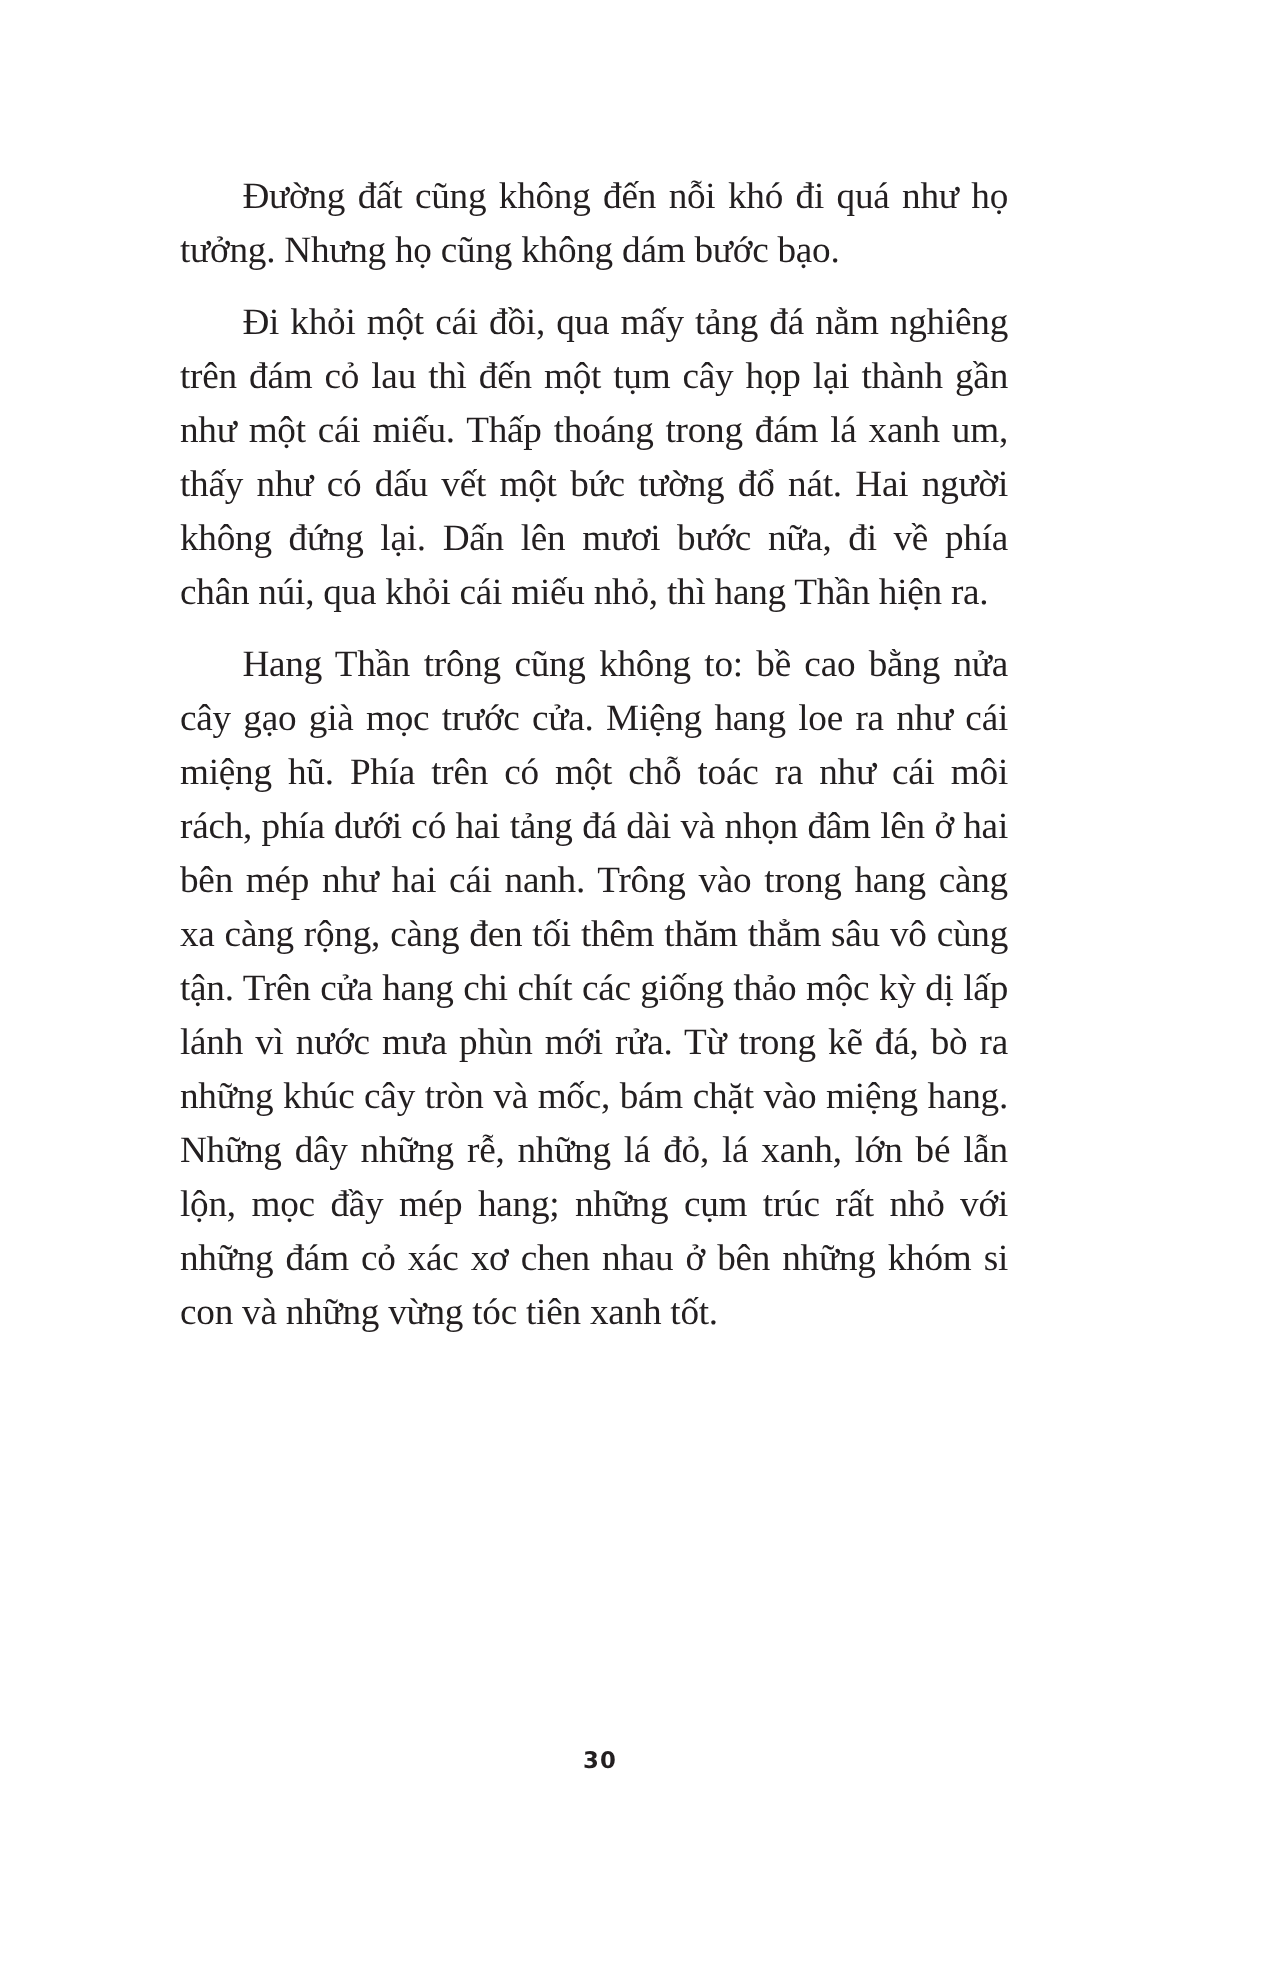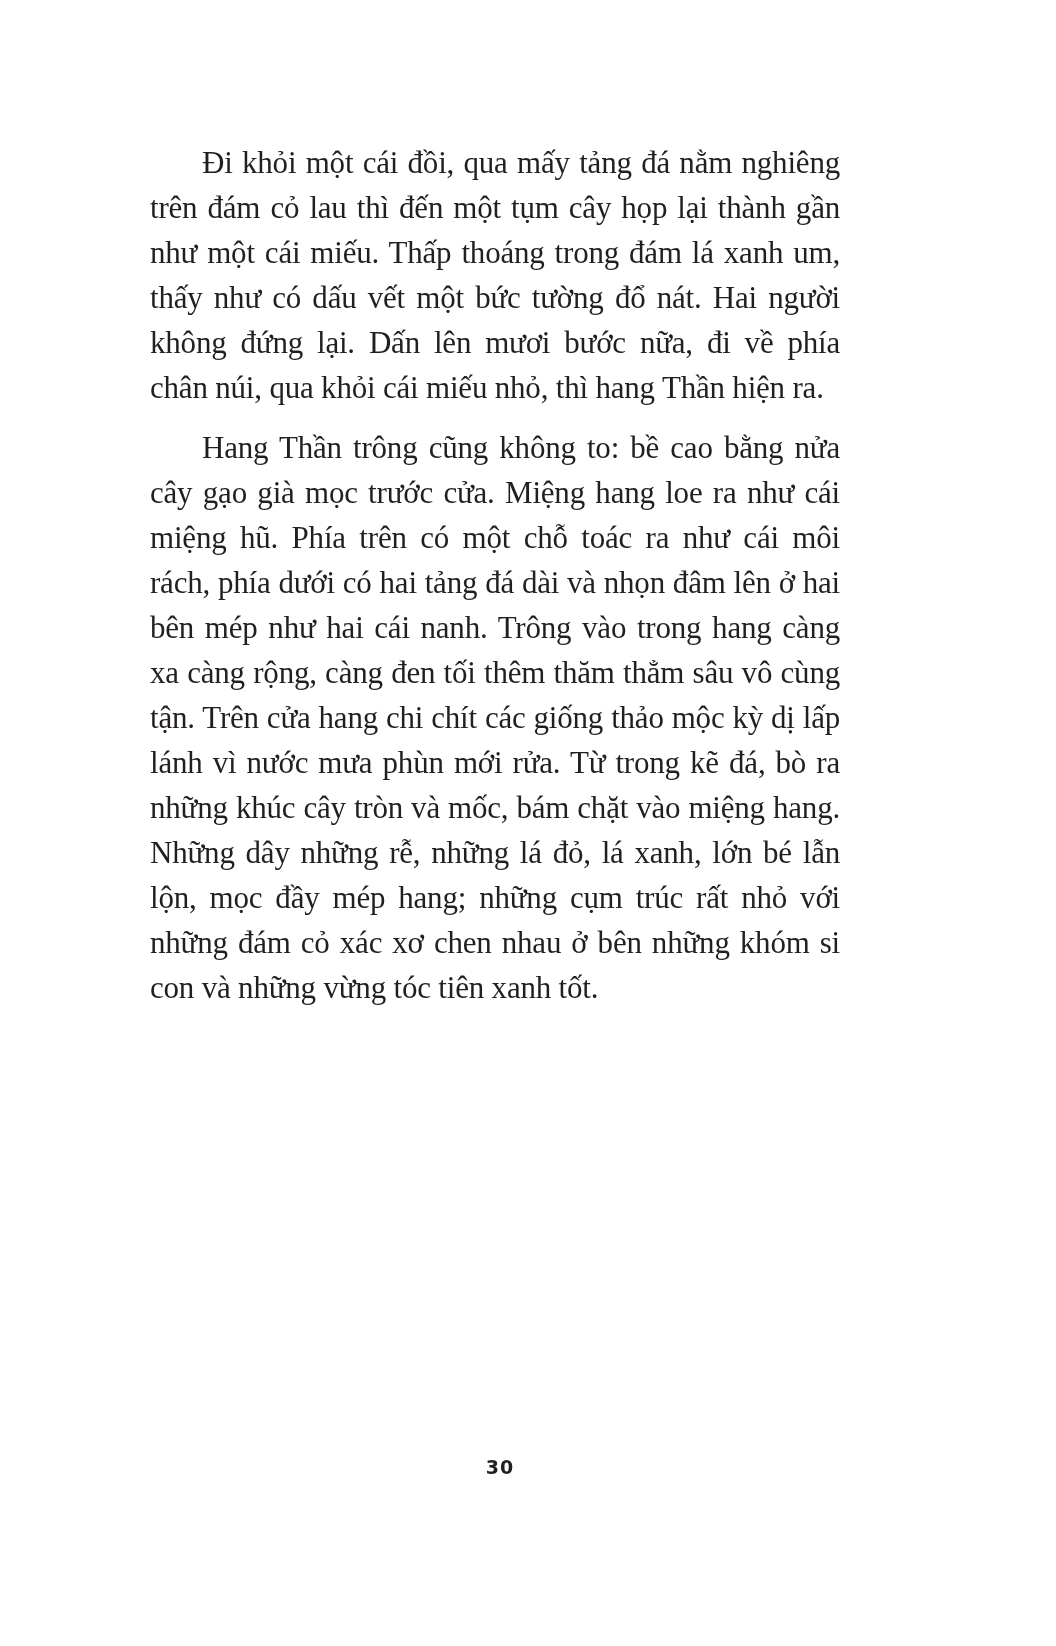--- a/index.html
+++ b/index.html
@@ -24,17 +24,18 @@
     font-weight: bold;
     font-size: 19px;
     color: #231f20;
     letter-spacing: 1px;
   }
 </style>
 </head>
 <body>
 
 <div class="page">
+  <p class="para">Đường đất cũng không đến nỗi khó đi quá như họ tưởng. Nhưng họ cũng không dám bước bạo.</p>
   <p class="para">Đi khỏi một cái đồi, qua mấy tảng đá nằm nghiêng trên đám cỏ lau thì đến một tụm cây họp lại thành gần như một cái miếu. Thấp thoáng trong đám lá xanh um, thấy như có dấu vết một bức tường đổ nát. Hai người không đứng lại. Dấn lên mươi bước nữa, đi về phía chân núi, qua khỏi cái miếu nhỏ, thì hang Thần hiện ra.</p>
   <p class="para">Hang Thần trông cũng không to: bề cao bằng nửa cây gạo già mọc trước cửa. Miệng hang loe ra như cái miệng hũ. Phía trên có một chỗ toác ra như cái môi rách, phía dưới có hai tảng đá dài và nhọn đâm lên ở hai bên mép như hai cái nanh. Trông vào trong hang càng xa càng rộng, càng đen tối thêm thăm thẳm sâu vô cùng tận. Trên cửa hang chi chít các giống thảo mộc kỳ dị lấp lánh vì nước mưa phùn mới rửa. Từ trong kẽ đá, bò ra những khúc cây tròn và mốc, bám chặt vào miệng hang. Những dây những rễ, những lá đỏ, lá xanh, lớn bé lẫn lộn, mọc đầy mép hang; những cụm trúc rất nhỏ với những đám cỏ xác xơ chen nhau ở bên những khóm si con và những vừng tóc tiên xanh tốt.</p>
 </div>
 
 <div class="page-number">30</div>
 
 </body></html>

